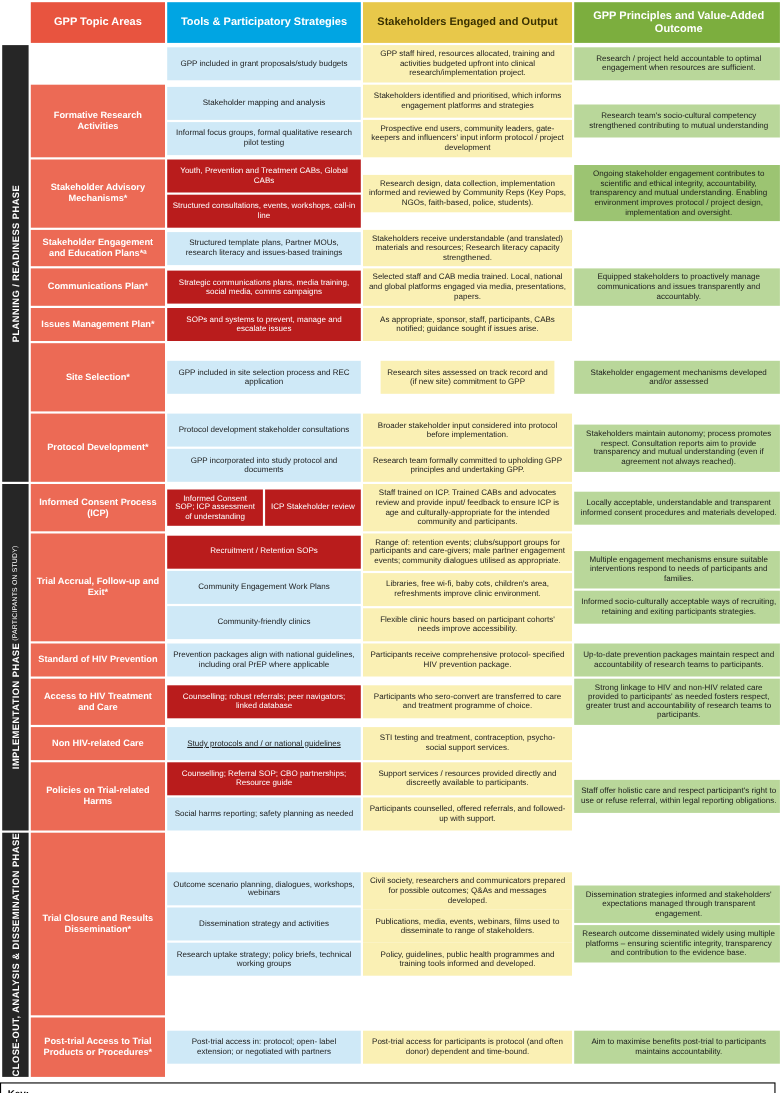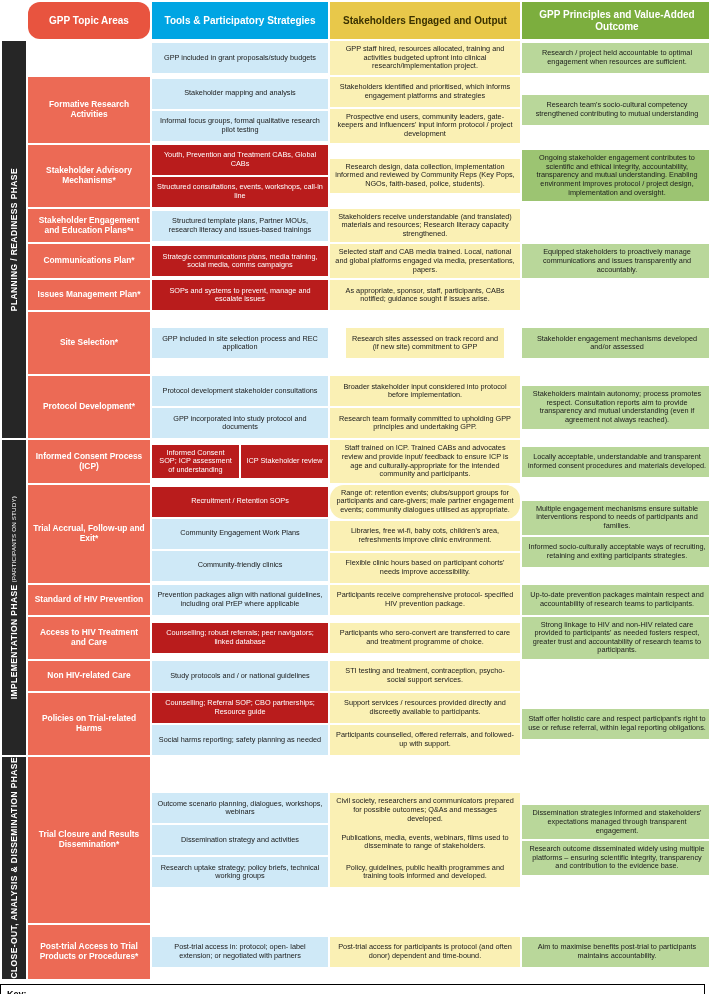--- a/index.html
+++ b/index.html
@@ -4,21 +4,21 @@
 <style>
   html,body{margin:0;padding:0;background:#ffffff;}
   body{font-family:"Liberation Sans", sans-serif;width:709px;}
   #wrap{width:709px;position:relative;}
   table.grid{border-collapse:separate;border-spacing:2px;width:709px;table-layout:fixed;}
   td{vertical-align:middle;padding:3px 4px;font-size:7.3px;line-height:1.18;text-align:center;color:#1a1a1a;}
   .phase{width:22px;background:#262626;color:#ffffff;font-weight:bold;font-size:8.5px;padding:0;}
   .phase .vert{writing-mode:vertical-rl;transform:rotate(180deg);white-space:nowrap;margin:0 auto;letter-spacing:.4px;}
   .phase .sub{font-size:6.2px;font-weight:normal;letter-spacing:.2px;}
   .hdr{font-weight:bold;color:#ffffff;font-size:10px;line-height:1.15;padding:7px 4px;}
-  .h1{background:#e8543f;border-radius:12px;}
+  .h1{background:#e8543f;}
   .h2{background:#00a5e3;}
   .h3{background:#e8c84a;color:#3a3100;}
   .h4{background:#7cae3e;}
   .c1{background:#ec6a55;color:#ffffff;font-weight:bold;font-size:8.4px;}
   .c2a{background:#b91c1c;color:#ffffff;}
   .c2b{background:#cfe9f7;color:#1a1a1a;}
   .c3b{background:#faf0b4;}
   .c4{background:#b9d79a;}
   .c4d{background:#9cc472;}
   .blank{background:#ffffff;}
@@ -218,21 +218,21 @@
           <td class="c1">Trial Accrual, Follow-up and Exit*</td>
           <td style="padding: 0px;">
             <div style="display: flex; flex-direction: column; gap: 2px; height: 100%;">
               <div class="c2a" style="flex: 1 1 0%; display: flex; align-items: center; justify-content: center; padding: 4px 5px; min-height: 22px;">Recruitment / Retention SOPs</div>
               <div class="c2b" style="flex: 1 1 0%; display: flex; align-items: center; justify-content: center; padding: 4px 5px; min-height: 22px;">Community Engagement Work Plans</div>
               <div class="c2b" style="flex: 1 1 0%; display: flex; align-items: center; justify-content: center; padding: 4px 5px; min-height: 22px;">Community-friendly clinics</div>
             </div>
           </td>
           <td style="padding: 0px;">
             <div style="display: flex; flex-direction: column; gap: 2px; height: 100%;">
-              <div class="c3b" style="flex: 1 1 0%; display: flex; align-items: center; justify-content: center; padding: 4px 5px; min-height: 22px; border-radius: 14px;">Range of: retention events; clubs/support groups for participants and care-givers; male partner engagement events; community dialogues utilised as appropriate.</div>
+              <div class="c3b" style="flex: 1 1 0%; display: flex; align-items: center; justify-content: center; padding: 4px 5px; min-height: 22px;">Range of: retention events; clubs/support groups for participants and care-givers; male partner engagement events; community dialogues utilised as appropriate.</div>
               <div class="c3b" style="flex: 1 1 0%; display: flex; align-items: center; justify-content: center; padding: 4px 5px; min-height: 22px;">Libraries, free wi-fi, baby cots, children's area, refreshments improve clinic environment.</div>
               <div class="c3b" style="flex: 1 1 0%; display: flex; align-items: center; justify-content: center; padding: 4px 5px; min-height: 22px;">Flexible clinic hours based on participant cohorts' needs improve accessibility.</div>
             </div>
           </td>
           <td style="padding: 0px;">
             <div style="display: flex; flex-direction: column; gap: 2px; height: 100%;">
               <div class="c4" style="flex: 1 1 0%; display: flex; align-items: center; justify-content: center; padding: 4px 5px; min-height: 22px;">Multiple engagement mechanisms ensure suitable interventions respond to needs of participants and families.</div>
               <div class="c4" style="flex: 1 1 0%; display: flex; align-items: center; justify-content: center; padding: 4px 5px; min-height: 22px;">Informed socio-culturally acceptable ways of recruiting, retaining and exiting participants strategies.</div>
             </div>
           </td>
@@ -269,21 +269,21 @@
           </td>
           <td style="padding: 0px;">
             <div style="display: flex; flex-direction: column; gap: 2px; height: 100%;">
               <div class="c4" style="flex: 1 1 0%; display: flex; align-items: center; justify-content: center; padding: 4px 5px; min-height: 22px;">Strong linkage to HIV and non-HIV related care provided to participants' as needed fosters respect, greater trust and accountability of research teams to participants.</div>
             </div>
           </td>
         </tr>
         <tr>
           <td class="c1">Non HIV-related Care</td>
           <td style="padding: 0px;">
-            <div style="display: flex; flex-direction: column; gap: 2px; height: 100%;">
+            <div style="display: flex; flex-direction: column; gap: 2px; height: 100%; text-decoration: underline;">
               <div class="c2b" style="flex: 1 1 0%; display: flex; align-items: center; justify-content: center; padding: 4px 5px; min-height: 22px;">Study protocols and / or national guidelines</div>
             </div>
           </td>
           <td style="padding: 0px;">
             <div style="display: flex; flex-direction: column; gap: 2px; height: 100%;">
               <div class="c3b" style="flex: 1 1 0%; display: flex; align-items: center; justify-content: center; padding: 4px 5px; min-height: 22px;">STI testing and treatment, contraception, psycho- social support services.</div>
             </div>
           </td>
           <td class="blank" style="padding: 0px;"></td>
         </tr>

